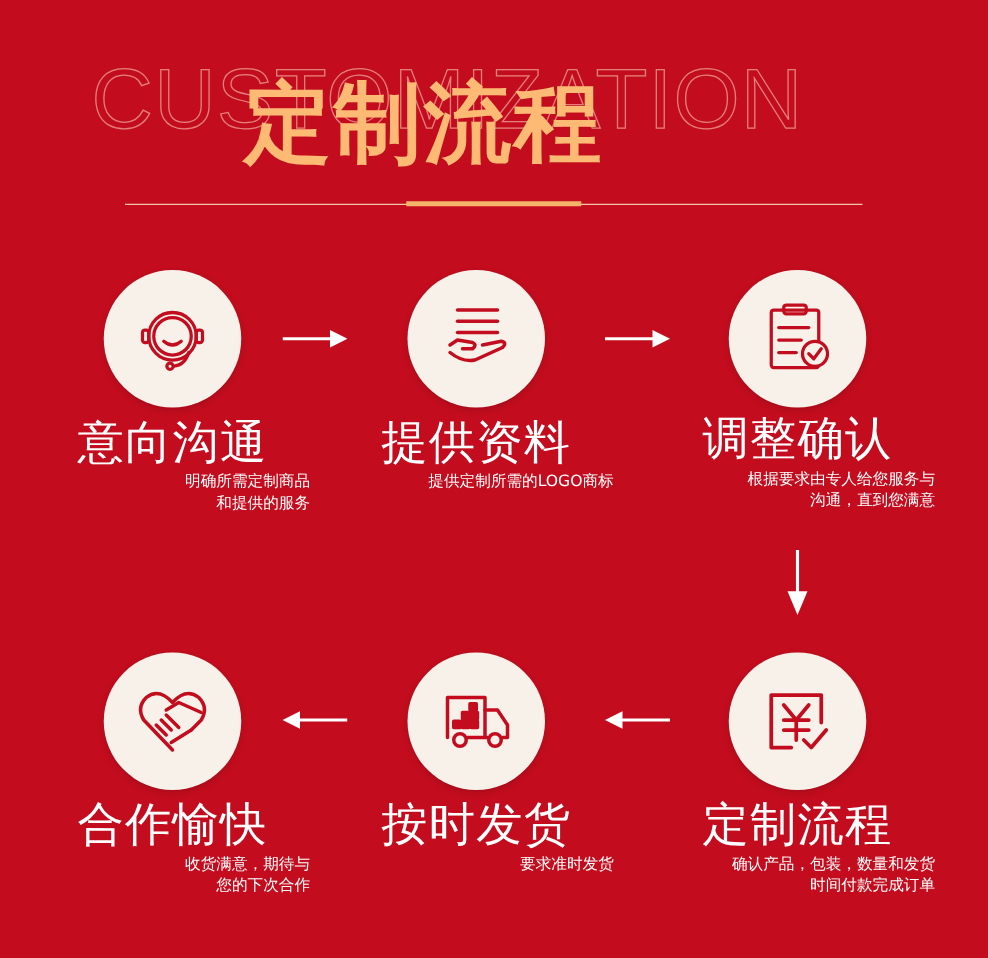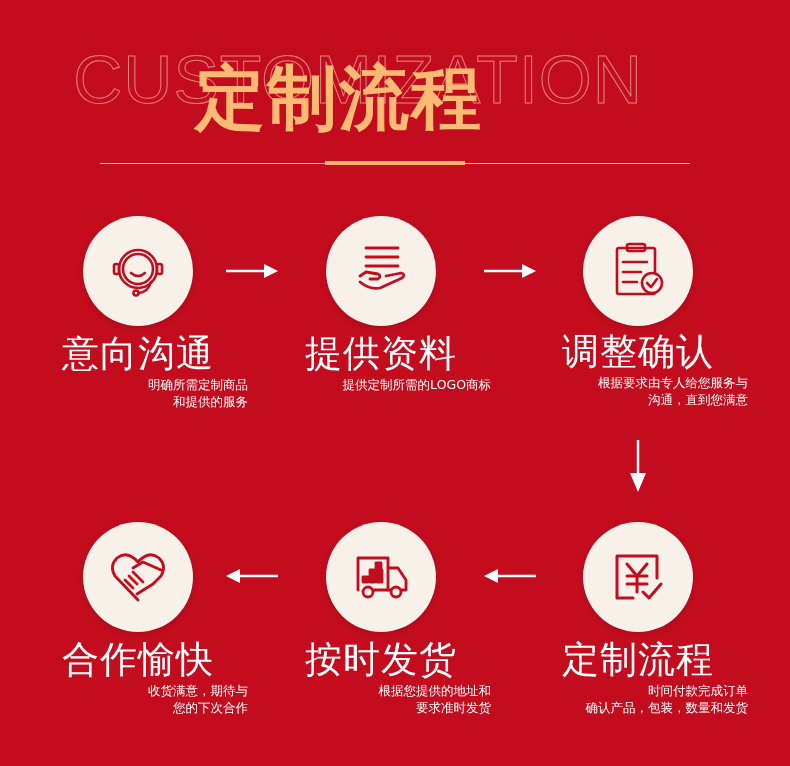--- a/index.html
+++ b/index.html
@@ -83,22 +83,22 @@
       <path d="M30 56 L14 56 L14 14 L54 14 L54 36"></path>
       <path d="M24 22 L34 34 L44 22"></path>
       <line x1="24" y1="34" x2="44" y2="34"></line>
       <line x1="24" y1="42" x2="44" y2="42"></line>
       <line x1="34" y1="34" x2="34" y2="50"></line>
       <path d="M40 50 L46 56 L58 42"></path>
     </svg>
   </div>
   <div class="step-title">定制流程</div>
   <div class="step-desc">
+    <div>确认产品，包装，数量和发货</div>
     <div>时间付款完成订单</div>
-    <div>确认产品，包装，数量和发货</div>
   </div>
 </div>
 
 <div class="step" style="left:271px;top:522px;">
   <div class="circle">
     <svg viewBox="0 0 70 70" fill="none" stroke="#c30d1e" stroke-width="2.8" stroke-linecap="round" stroke-linejoin="round">
       <path d="M12 48 L12 16 L42 16 L42 48"></path>
       <path d="M42 26 L52 26 L60 38 L60 48 L56 48"></path>
       <line x1="28" y1="48" x2="44" y2="48"></line>
       <circle cx="22" cy="50" r="5"></circle>
@@ -106,21 +106,20 @@
       <rect x="30" y="21" width="5" height="5" fill="#c30d1e"></rect>
       <rect x="24" y="28" width="5" height="5" fill="#c30d1e"></rect>
       <rect x="31" y="28" width="5" height="5" fill="#c30d1e"></rect>
       <rect x="17" y="35" width="5" height="5" fill="#c30d1e"></rect>
       <rect x="24" y="35" width="5" height="5" fill="#c30d1e"></rect>
       <rect x="31" y="35" width="5" height="5" fill="#c30d1e"></rect>
     </svg>
   </div>
   <div class="step-title">按时发货</div>
   <div class="step-desc">
-    <div>根据您提供的地址和</div>
     <div>要求准时发货</div>
   </div>
 </div>
 
 <div class="step" style="left:28px;top:522px;">
   <div class="circle">
     <svg viewBox="0 0 70 70" fill="none" stroke="#c30d1e" stroke-width="2.8" stroke-linecap="round" stroke-linejoin="round">
       <path d="M35 58 L12 34 Q6 24 14 16 Q24 8 35 20 Q46 8 56 16 Q64 24 58 34 L50 42"></path>
       <path d="M30 26 L40 20 L58 28"></path>
       <path d="M22 38 L30 46"></path>

